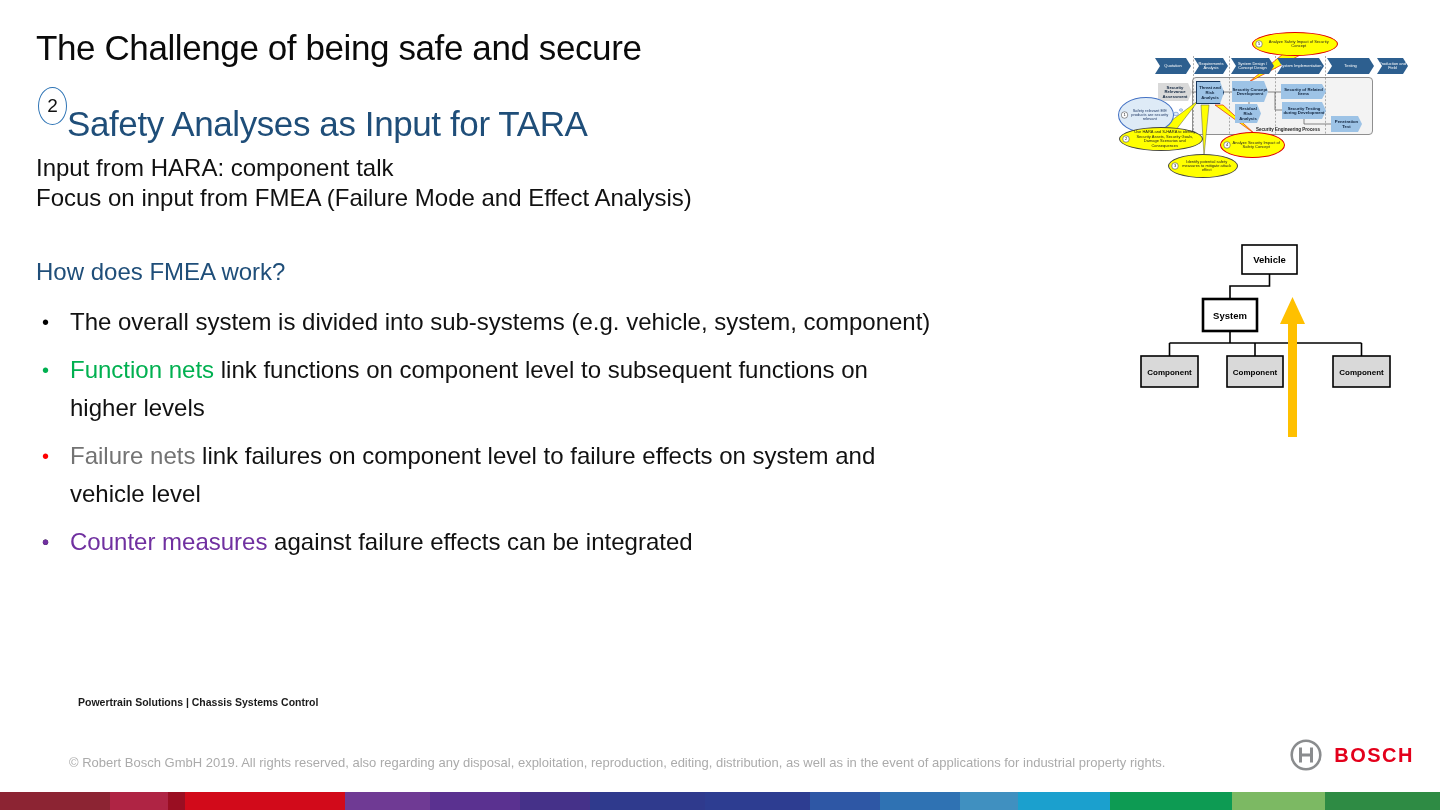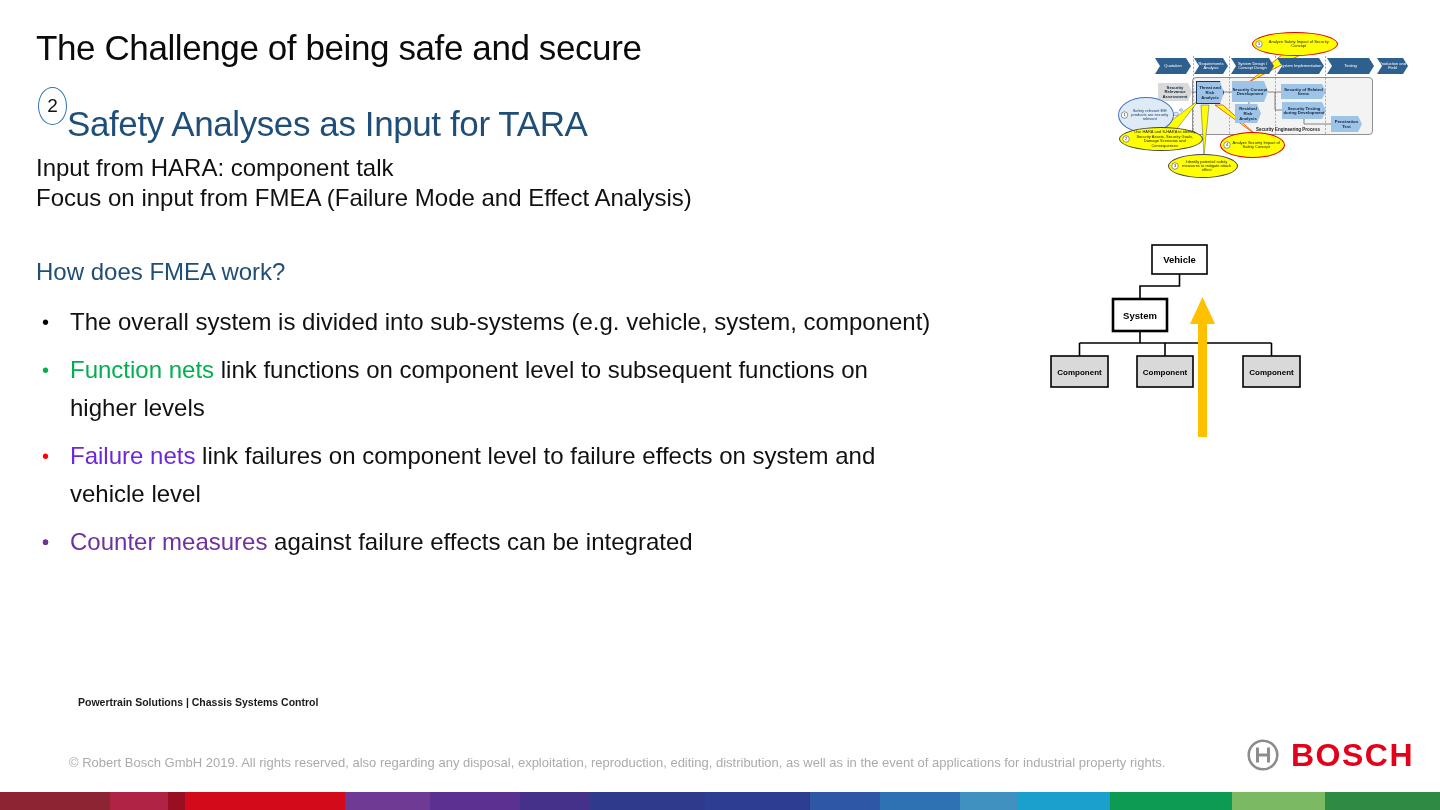--- a/index.html
+++ b/index.html
@@ -22,21 +22,21 @@
   .bullets li{position:relative;padding-left:34px;font-size:24px;line-height:38px;
               margin-bottom:10px;white-space:nowrap;}
   .bullets .marker{position:absolute;left:6px;top:0;font-size:20px;}
 
   
   .foot1{left:78px;top:696px;font-size:10.5px;font-weight:bold;color:#1a1a1a;white-space:nowrap;}
   .foot2{left:69px;top:755px;font-size:13px;color:#ABABAB;white-space:nowrap;}
 
   
   .logo{right:26px;top:738px;display:flex;align-items:center;gap:11px;}
-  .bosch-word{font-size:32px;font-weight:bold;letter-spacing:1.5px;line-height:34px;}
+  .bosch-word{font-size:20px;font-weight:bold;letter-spacing:1.5px;line-height:34px;}
 
   
   .strip{left:0;bottom:0;width:1440px;height:18px;display:flex;}
   .strip div{height:100%;}
 
   
   .mini{left:1118px;top:28px;width:322px;height:160px;}
   .pcontainer{position:absolute;left:74px;top:49px;width:181px;height:58px;background:#F3F3F3;
               border:1px solid #8f8f8f;border-radius:4px;box-sizing:border-box;}
   .mlines{position:absolute;left:0;top:0;}
@@ -59,41 +59,41 @@
   .co{position:absolute;background:#FFFF00;border-radius:50%;box-sizing:border-box;}
   .co.redb{border:1px solid #E00000;}
   .co.blkb{border:0.8px solid #444;}
   .co .sc{font-weight:normal;font-size:8px;color:#222;align-items:center;gap:1px;padding:2px 5px;}
   .cloud{position:absolute;background:#DEEBF7;border:1px solid #4472C4;border-radius:50%;box-sizing:border-box;}
   .cloud .sc{font-weight:normal;font-size:8px;color:#1F3864;gap:1px;padding:2px 4px;}
   .num{flex:none;display:inline-flex;align-items:center;justify-content:center;width:12px;height:12px;
        border:0.9px solid #333;border-radius:50%;background:#fff;font-size:8px;color:#111;}
 
   
-  .hier{left:1046px;top:240px;width:260px;height:205px;}
+  .hier{left:1136px;top:240px;width:260px;height:205px;}
 </style>
 </head>
 <body>
 
 <div class="slide">
 
   <div class="abs title1">The Challenge of being safe and secure</div>
   <div class="abs badge" style="border-color: rgb(46, 116, 181);">
       <span>2</span>
     </div>
   <div class="abs title2" style="color: rgb(31, 78, 121); margin-top: 20px;">Safety Analyses as Input for TARA</div>
 
   <div class="abs intro" style="top:154px">Input from HARA: component talk</div>
   <div class="abs intro" style="top:184px">Focus on input from FMEA (Failure Mode and Effect Analysis)</div>
   <div class="abs heading" style="color: rgb(31, 78, 121);">How does FMEA work?</div>
 
   <ul class="abs bullets" id="bullets">
       <li><span class="marker" style="color: rgb(0, 0, 0);">•</span><span>The overall system is divided into sub-systems (e.g. vehicle, system, component)</span></li>
       <li><span class="marker" style="color: rgb(0, 176, 80);">•</span><span><span style="color: rgb(0, 176, 80);">Function nets </span>link functions on component level to subsequent functions on<br>higher levels</span></li>
-      <li><span class="marker" style="color: rgb(255, 0, 0);">•</span><span><span style="color: #6d28d9;">Failure nets </span>link failures on component level to failure effects on system and<br>vehicle level</span></li>
+      <li><span class="marker" style="color: rgb(255, 0, 0);">•</span><span><span style="color: #737373;">Failure nets </span>link failures on component level to failure effects on system and<br>vehicle level</span></li>
       <li><span class="marker" style="color: rgb(0, 0, 0);">•</span></li>
       <li><span class="marker" style="color: rgb(112, 48, 160);">•</span><span><span style="color: rgb(112, 48, 160); margin-top: 20px;">Counter measures </span>against failure effects can be integrated</span></li>
     </ul>
 
   <div class="abs mini" id="mini">
     <div class="pcontainer"></div>
     <svg class="mlines" width="322" height="160">
       <g stroke="#8a8a8a" stroke-width="0.7" stroke-dasharray="2,1.6">
         <line x1="75.5" y1="28" x2="75.5" y2="107"></line>
         <line x1="111.5" y1="28" x2="111.5" y2="107"></line>

